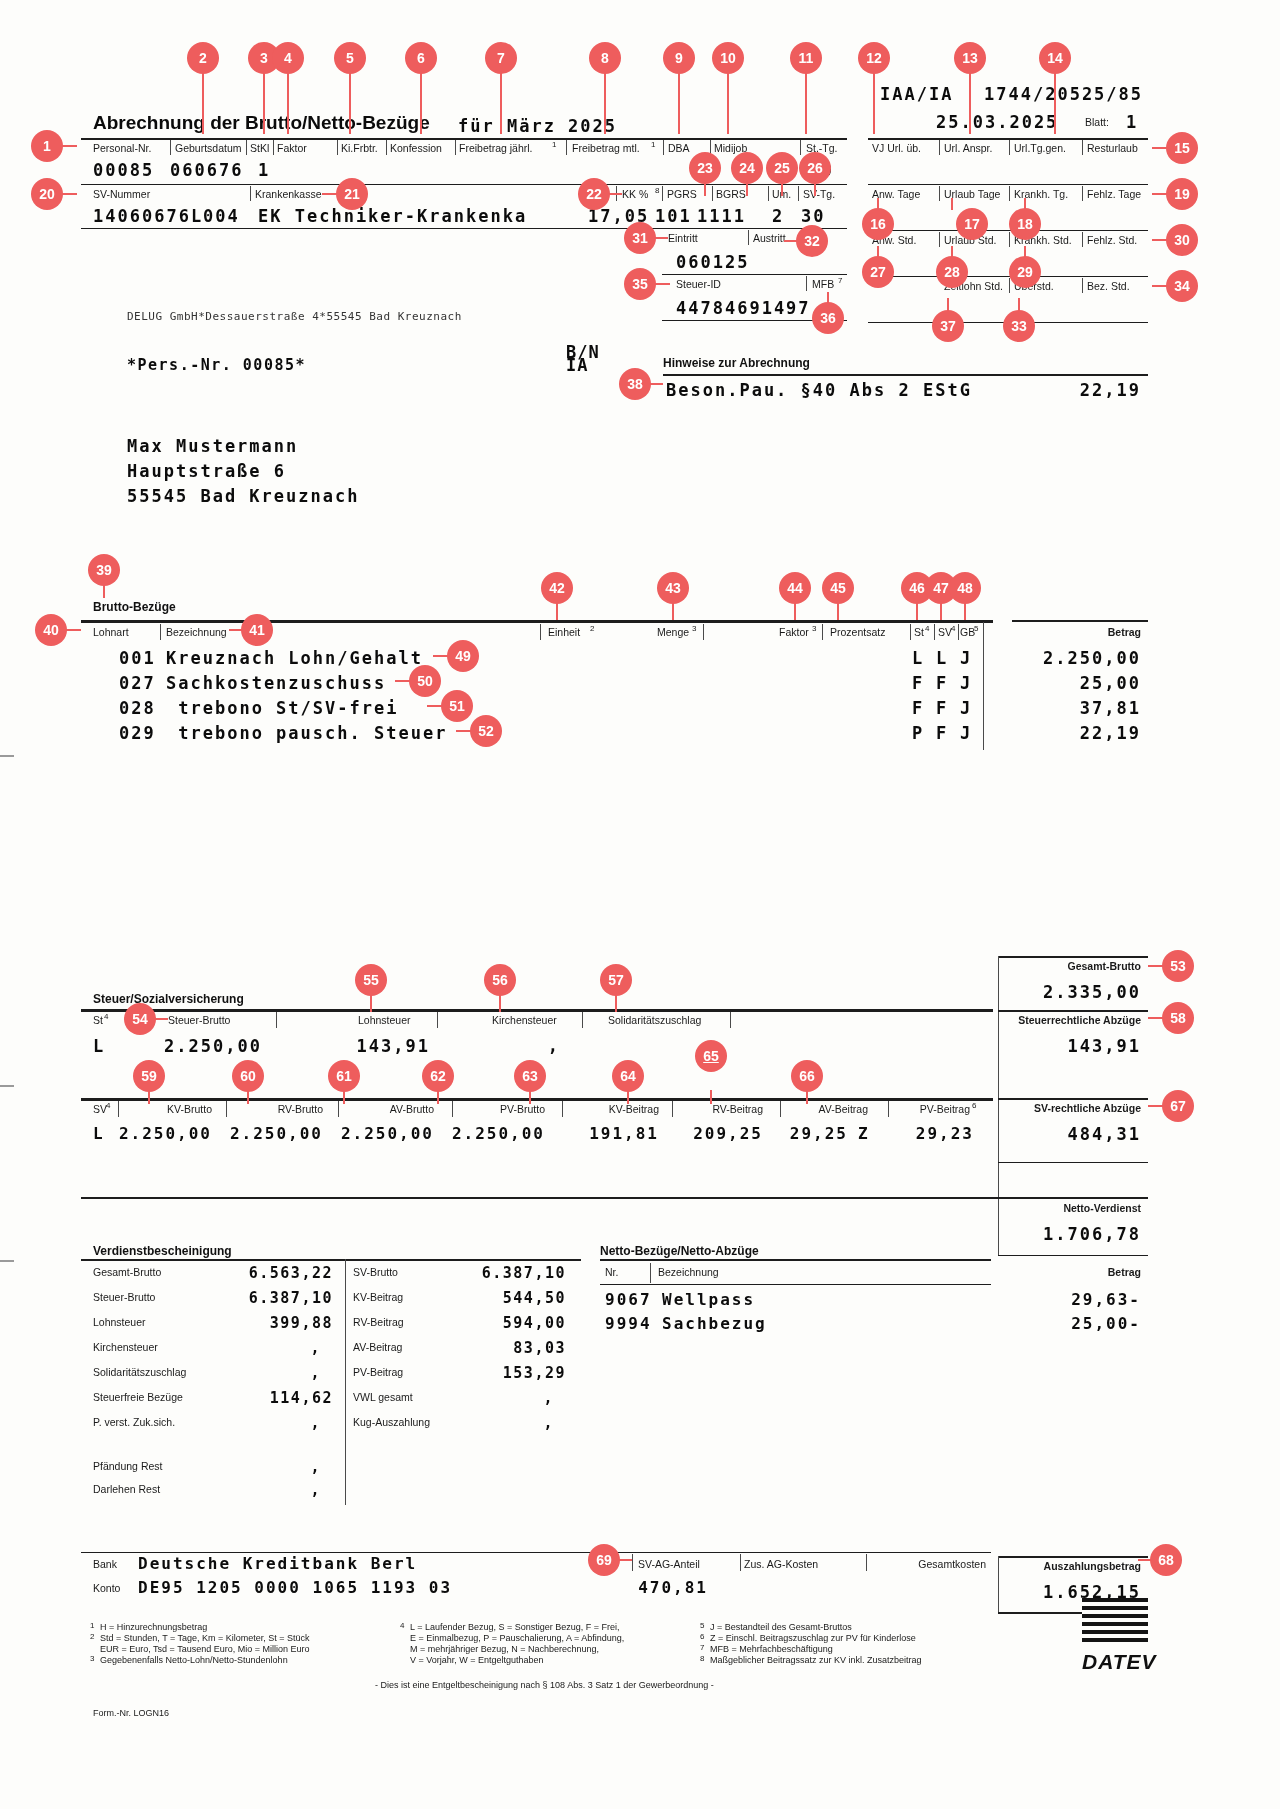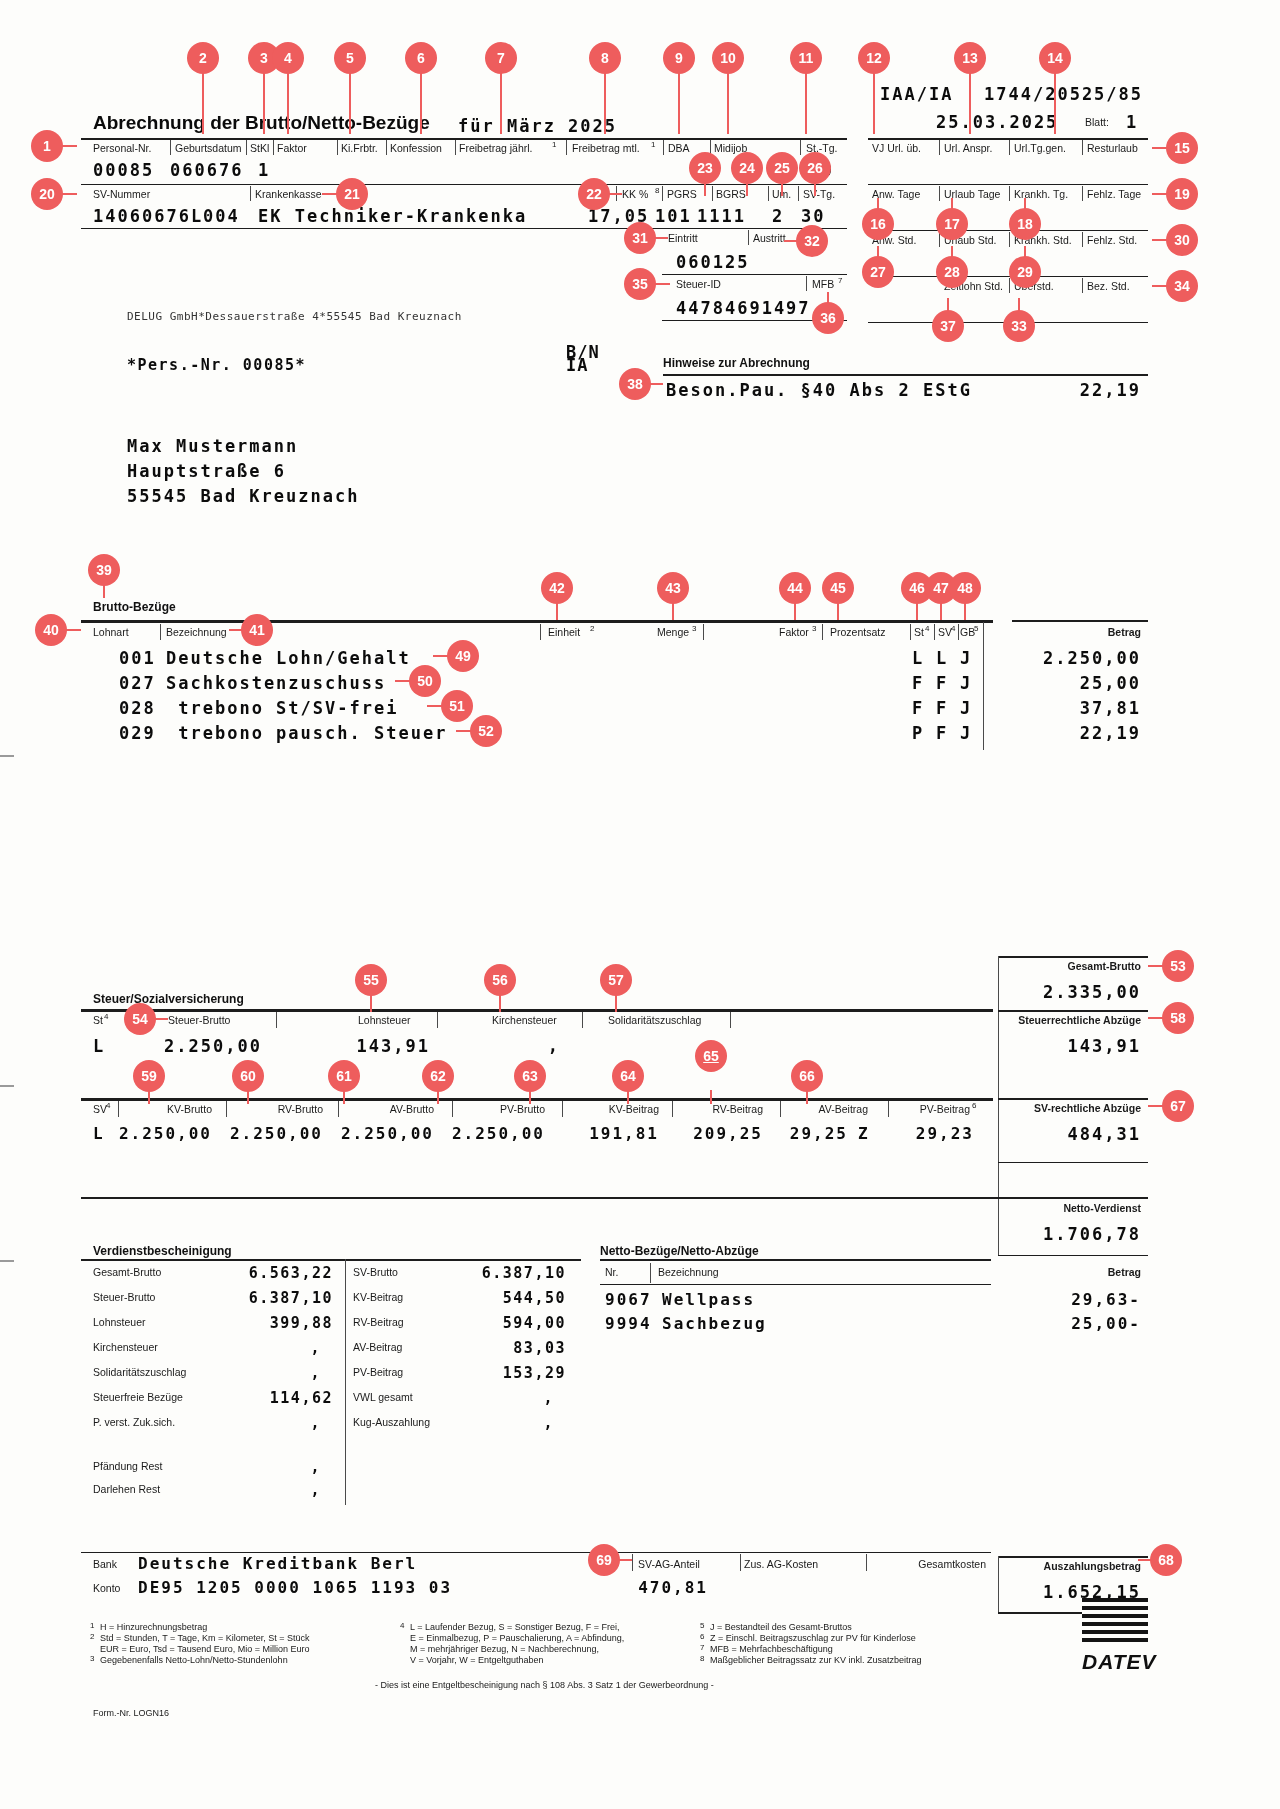--- a/index.html
+++ b/index.html
@@ -183,21 +183,21 @@
   <div class="vl" style="left:160px;top:624px;width:1px;height:16px"></div>
   <div class="vl" style="left:540px;top:624px;width:1px;height:16px"></div>
   <div class="vl" style="left:703px;top:624px;width:1px;height:16px"></div>
   <div class="vl" style="left:822px;top:624px;width:1px;height:16px"></div>
   <div class="vl" style="left:910px;top:624px;width:1px;height:16px"></div>
   <div class="vl" style="left:934px;top:624px;width:1px;height:16px"></div>
   <div class="vl" style="left:958px;top:624px;width:1px;height:16px"></div>
   <div class="vl" style="left:983px;top:622px;width:1px;height:128px"></div>
 
   <span class="t mono m17" style="left:119px;top:648px">001</span>
-  <span class="t mono m17" style="left:166px;top:648px">Deutsche Lohn/Gehalt</span>
+  <span class="t mono m17" style="left:166px;top:648px">Kreuznach Lohn/Gehalt</span>
   <span class="t mono m17" style="left:912px;top:648px">L</span>
   <span class="t mono m17" style="left:936px;top:648px">L</span>
   <span class="t mono m17" style="left:960px;top:648px">J</span>
   <span class="t mono m17 ra" style="left:1001px;top:648px;width:140px">2.250,00</span>
 
   <span class="t mono m17" style="left:119px;top:673px">027</span>
   <span class="t mono m17" style="left:166px;top:673px">Sachkostenzuschuss</span>
   <span class="t mono m17" style="left:912px;top:673px">F</span>
   <span class="t mono m17" style="left:936px;top:673px">F</span>
   <span class="t mono m17" style="left:960px;top:673px">J</span>
@@ -414,21 +414,21 @@
       <div class="co" style="left: 858px; top: 42px;">12</div>
       <div class="stub" style="left: 969px; top: 72px; width: 2px; height: 62px;"></div>
       <div class="co" style="left: 954px; top: 42px; text-align: center;">13</div>
       <div class="stub" style="left: 1054px; top: 72px; width: 2px; height: 62px;"></div>
       <div class="co" style="left: 1039px; top: 42px;">14</div>
       <div class="stub" style="left: 1152px; top: 147px; width: 16px; height: 2px;"></div>
       <div class="co" style="left: 1166px; top: 132px;">15</div>
       <div class="stub" style="left: 877px; top: 198px; width: 2px; height: 12px;"></div>
       <div class="co" style="left: 862px; top: 208px;">16</div>
       <div class="stub" style="left: 951px; top: 198px; width: 2px; height: 12px;"></div>
-      <div class="co" style="left: 936px; top: 208px;">17</div>
+      <div class="co" style="left: 956px; top: 208px;">17</div>
       <div class="stub" style="left: 1024px; top: 198px; width: 2px; height: 12px;"></div>
       <div class="co" style="left: 1009px; top: 208px;">18</div>
       <div class="stub" style="left: 1152px; top: 193px; width: 16px; height: 2px;"></div>
       <div class="co" style="left: 1166px; top: 178px;">19</div>
       <div class="stub" style="left: 61px; top: 193px; width: 16px; height: 2px;"></div>
       <div class="co" style="left: 31px; top: 178px;">20</div>
       <div class="stub" style="left: 322px; top: 193px; width: 16px; height: 2px;"></div>
       <div class="co" style="left: 336px; top: 178px;">21</div>
       <div class="stub" style="left: 608px; top: 193px; width: 14px; height: 2px;"></div>
       <div class="co" style="left: 578px; top: 178px;">22</div>

